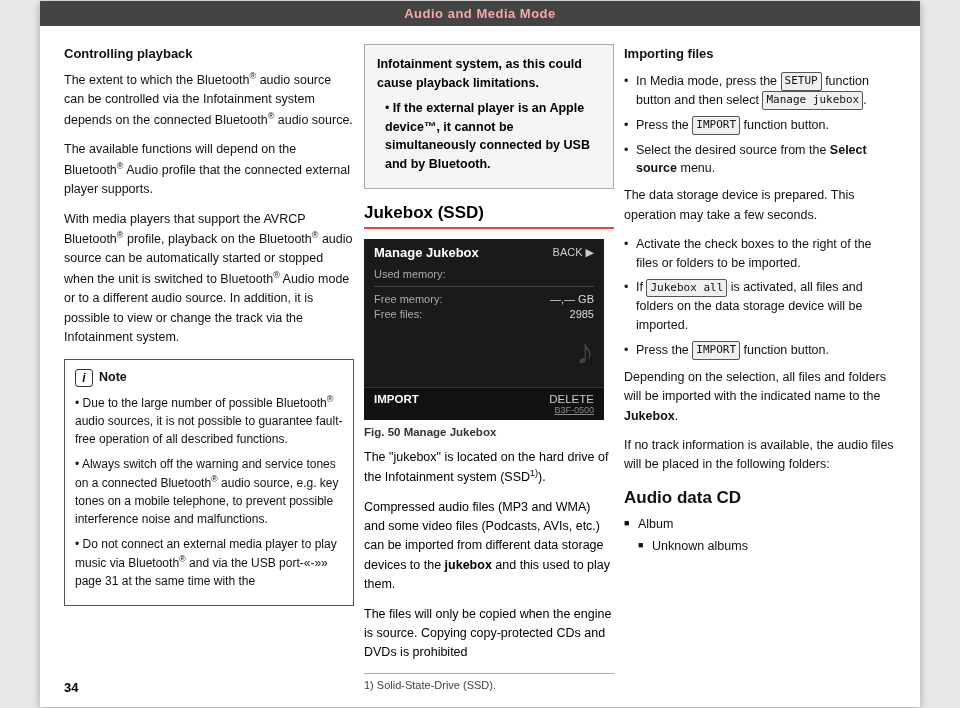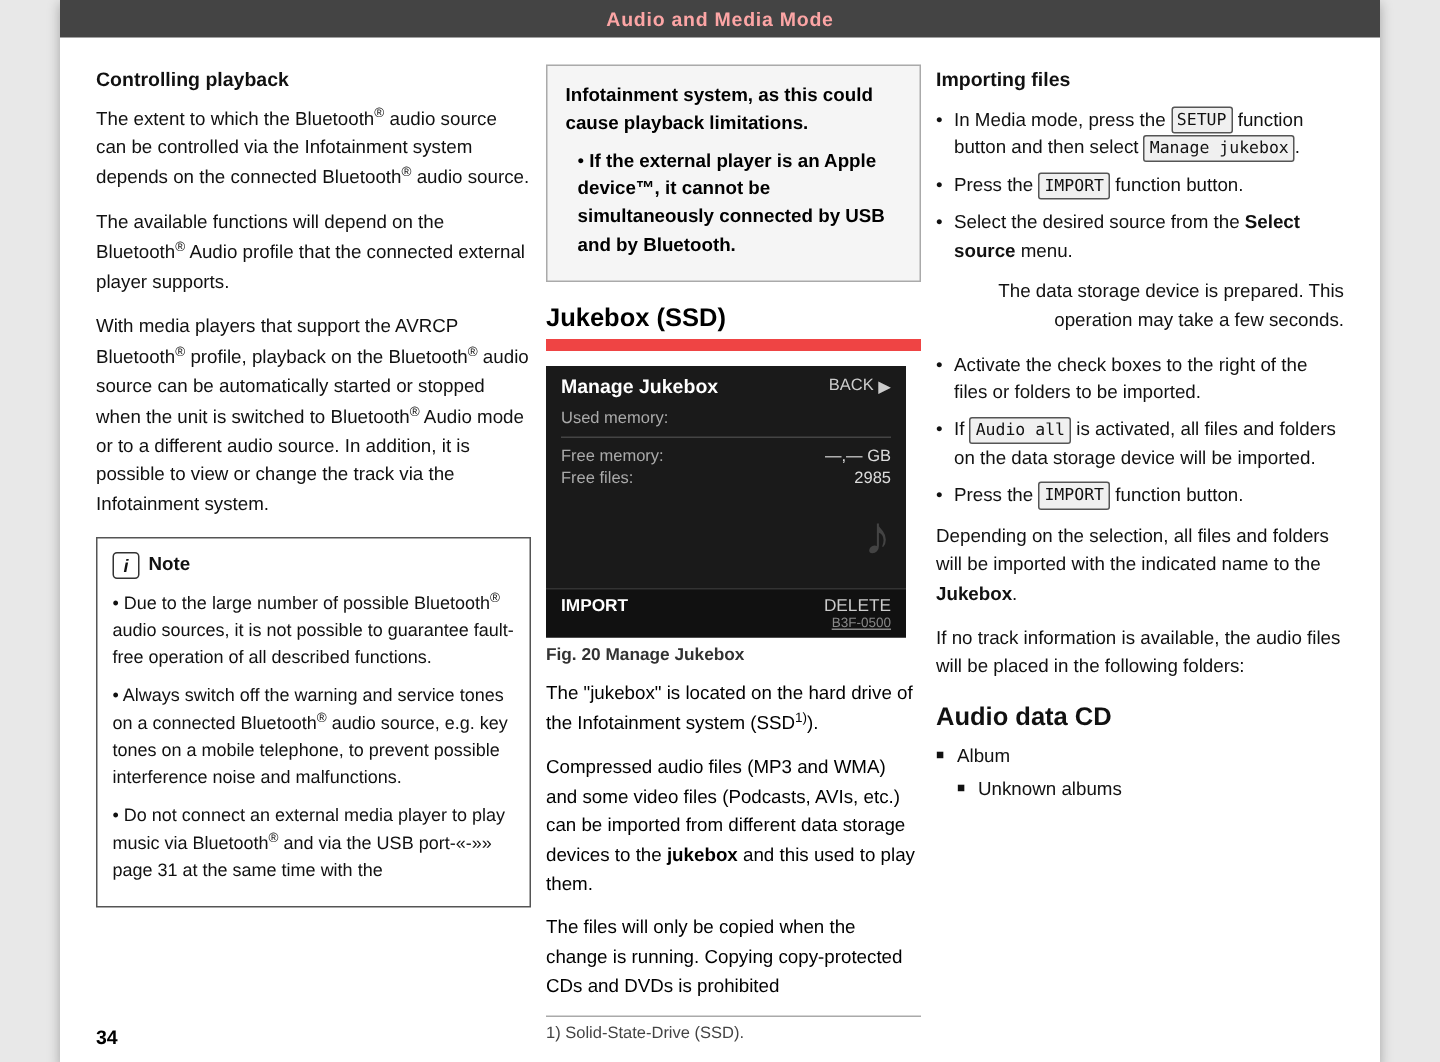--- a/index.html
+++ b/index.html
@@ -112,21 +112,21 @@
       margin-left: 8px;
       margin-bottom: 4px;
     }
     .warning-bullet::before {
       content: "• ";
     }
     
     .jukebox-title {
       font-size: 17px;
       font-weight: bold;
-      border-bottom: 8px solid #ef4444;
+      border-bottom: 2px solid #ef4444;
       padding-bottom: 4px;
       margin-bottom: 10px;
     }
     
     .device-screen {
       background: #1a1a1a;
       color: #fff;
       width: 240px;
       padding: 0;
       font-size: 11px;
@@ -352,60 +352,60 @@
         <div class="screen-bottom-bar">
           <span class="import-btn">IMPORT</span>
           <div style="text-align:right;">
             <div class="delete-btn">DELETE</div>
             <div style="font-size:9px; color:#888;text-decoration:underline;">B3F-0500</div>
           </div>
         </div>
       </div>
 
       <div class="fig-caption">
-        <span>Fig. 20</span> <span>Manage Jukebox</span>
+        <span>Fig. 50</span> <span>Manage Jukebox</span>
       </div>
 
       <div class="paragraph">
         The "jukebox" is located on the hard drive of the Infotainment system (SSD<span class="sup">1)</span>).
       </div>
       <div class="paragraph">
         Compressed audio files (MP3 and WMA) and some video files (Podcasts, AVIs, etc.) can be imported from different data storage devices to the <strong>jukebox</strong> and this used to play them.
       </div>
       <div class="paragraph">
-        The files will only be copied when the change is running. Copying copy-protected CDs and DVDs is prohibited
+        The files will only be copied when the engine is source. Copying copy-protected CDs and DVDs is prohibited
       </div>
 
       <div class="footnote">
         <span>1)  Solid-State-Drive (SSD).</span>
       </div>
     </div>
 
     <div class="right-col">
       <div class="import-title">Importing files</div>
 
       <div class="bullet-item">
         In Media mode, press the <span class="inline-box">SETUP</span> function button and then select <span class="inline-box">Manage jukebox</span>.
       </div>
       <div class="bullet-item">
         Press the <span class="inline-box">IMPORT</span> function button.
       </div>
       <div class="bullet-item">
         Select the desired source from the <strong>Select source</strong> menu.
       </div>
 
-      <div class="paragraph" style="margin-top:8px;text-align:right;">
+      <div class="paragraph" style="margin-top:8px;">
         The data storage device is prepared. This operation may take a few seconds.
       </div>
 
       <div class="bullet-item">
         Activate the check boxes to the right of the files or folders to be imported.
       </div>
       <div class="bullet-item">
-        If <span class="inline-box">Audio all</span> is activated, all files and folders on the data storage device will be imported.
+        If <span class="inline-box">Jukebox all</span> is activated, all files and folders on the data storage device will be imported.
       </div>
       <div class="bullet-item">
         Press the <span class="inline-box">IMPORT</span> function button.
       </div>
 
       <div class="paragraph" style="margin-top:8px;">
         Depending on the selection, all files and folders will be imported with the indicated name to the <strong>Jukebox</strong>.
       </div>
       <div class="paragraph">
         If no track information is available, the audio files will be placed in the following folders:

